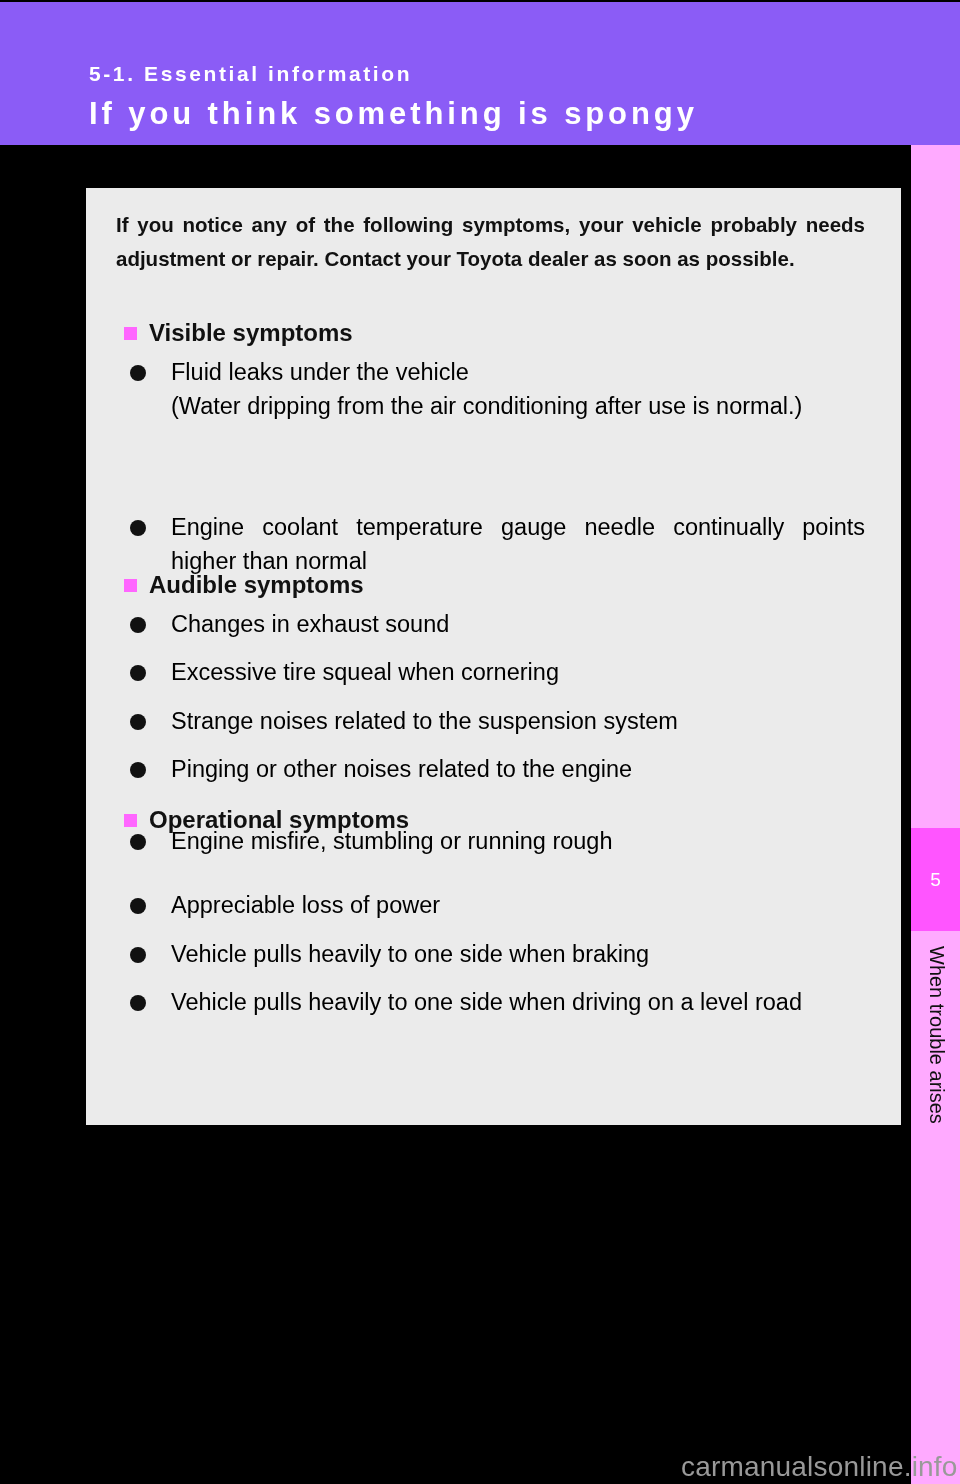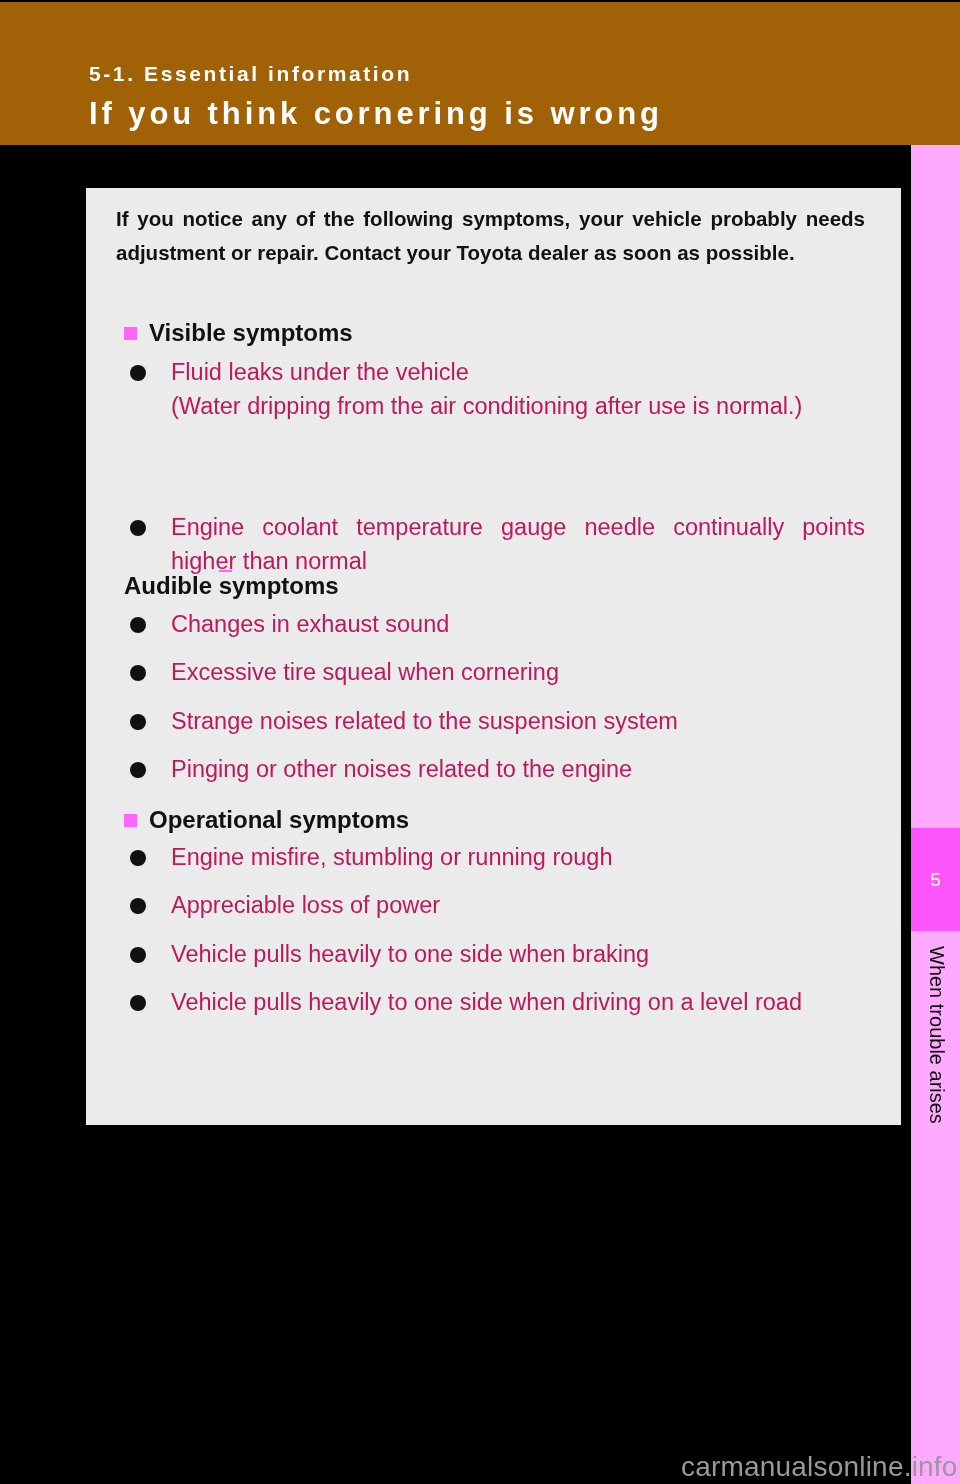--- a/index.html
+++ b/index.html
@@ -1,20 +1,20 @@
 <!DOCTYPE html>
 <html><head>
   <meta charset="utf-8">
   <style>
     * { margin: 0; padding: 0; box-sizing: border-box; }
     html, body { width: 960px; height: 1484px; background: #000; overflow: hidden; }
     body { position: relative; font-family: "Liberation Sans", sans-serif; }
 
     .top-bar { position: absolute; left: 0; top: 0; width: 960px; height: 2px; background: #000; }
-    .header { position: absolute; left: 0; top: 2px; width: 960px; height: 143px; background: #a16207; }
+    .header { position: absolute; left: 0; top: 2px; width: 960px; height: 143px; background: #8b5cf6; }
     .section-label {
       position: absolute; left: 89px; top: 60px;
       color: #fff; font-weight: bold; font-size: 21px; letter-spacing: 2.6px;
     }
     .page-title {
       position: absolute; left: 89px; top: 94px;
       color: #fff; font-weight: bold; font-size: 31px; letter-spacing: 3.9px;
     }
 
     .side-strip { position: absolute; left: 911px; top: 145px; width: 49px; height: 1339px; background: #ffaaff; }
@@ -25,50 +25,50 @@
     .chapter-number { color: #fff; font-size: 19px; }
     .chapter-title {
       position: absolute; left: 918px; top: 946px; width: 30px; height: 200px;
       writing-mode: vertical-rl; color: #111; font-size: 20px; white-space: nowrap;
     }
 
     .content-box {
       position: absolute; left: 86px; top: 188px; width: 815px; height: 937px; background: #ebebeb;
     }
     .intro {
-      position: absolute; left: 30px; top: 14px; width: 749px;
+      position: absolute; left: 30px; top: 20px; width: 749px;
       font-weight: bold; font-size: 20.5px; line-height: 34px; color: #111; text-align: justify;
     }
     .sec-heading {
       position: absolute; left: 30px; height: 30px; display: flex; align-items: center;
       font-weight: bold; font-size: 24px; color: #111; padding-left: 8px;
     }
     .sq-icon { display: inline-block; width: 13px; height: 13px; background: #ff66ff; margin-right: 12px; }
     .item {
       position: absolute; left: 44px; width: 735px;
-      font-size: 23.5px; line-height: 34px; color: #be185d;
+      font-size: 23.5px; line-height: 34px; color: #000000;
     }
     .item .bullet {
       position: absolute; left: 0; top: 10px; width: 16px; height: 16px; border-radius: 50%; background: #111;
     }
     .item .txt { display: block; margin-left: 41px; text-align: justify; }
     .item .note { display: block; margin-left: 41px; }
 
     .watermark {
       position: absolute; left: 681px; top: 1451px; font-size: 28px; color: #999;
       letter-spacing: 0.2px; white-space: nowrap;
     }
   </style>
 </head>
 <body>
 
 <div class="top-bar"></div>
 <div class="header">
   <div class="section-label">5-1. Essential information</div>
-  <div class="page-title">If you think cornering is wrong</div>
+  <div class="page-title">If you think something is spongy</div>
 </div>
 
 <div class="side-strip"></div>
 <div class="chapter-tab">
   <span class="chapter-number">5</span>
 </div>
 <div class="chapter-title">When trouble arises</div>
 
 <div class="content-box">
   <div class="intro">If you notice any of the following symptoms, your vehicle probably needs adjustment or repair. Contact your Toyota dealer as soon as possible.</div>
@@ -80,21 +80,21 @@
   <div class="item" style="top:167px;">
     <span class="bullet"></span>
     <span class="txt">Fluid leaks under the vehicle</span>
     <span class="note">(Water dripping from the air conditioning after use is normal.)</span>
   </div>
   <div class="item" style="top:298px;margin-top:24px;">
     <span class="bullet"></span>
     <span class="txt">Engine coolant temperature gauge needle continually points higher than normal</span>
   </div>
 
-  <div class="sec-heading" style="top:382px;flex-direction:column;">
+  <div class="sec-heading" style="top:382px;">
     <span class="sq-icon"></span>
     <span>Audible symptoms</span>
   </div>
   <div class="item" style="top:419px;">
     <span class="bullet"></span>
     <span class="txt">Changes in exhaust sound</span>
   </div>
   <div class="item" style="top:516px;">
     <span class="bullet"></span>
     <span class="txt">Strange noises related to the suspension system</span>
@@ -105,21 +105,21 @@
   </div>
   <div class="item" style="top:564px;">
     <span class="bullet"></span>
     <span class="txt">Pinging or other noises related to the engine</span>
   </div>
 
   <div class="sec-heading" style="top:617px;align-items:center;">
     <span class="sq-icon"></span>
     <span>Operational symptoms</span>
   </div>
-  <div class="item" style="top:652px;">
+  <div class="item" style="top:636px;">
     <span class="bullet"></span>
     <span class="txt">Engine misfire, stumbling or running rough</span>
   </div>
   <div class="item" style="top:700px;">
     <span class="bullet"></span>
     <span class="txt">Appreciable loss of power</span>
   </div>
   <div class="item" style="top:749px;">
     <span class="bullet"></span>
     <span class="txt">Vehicle pulls heavily to one side when braking</span>

